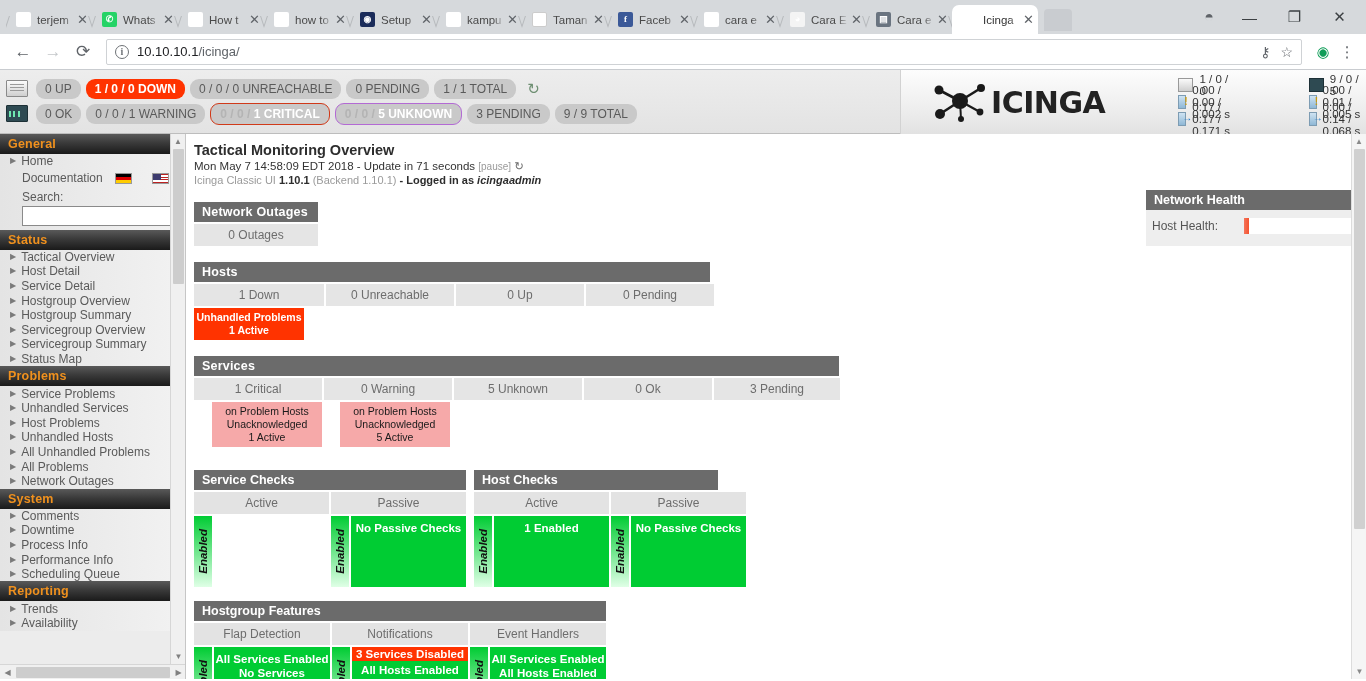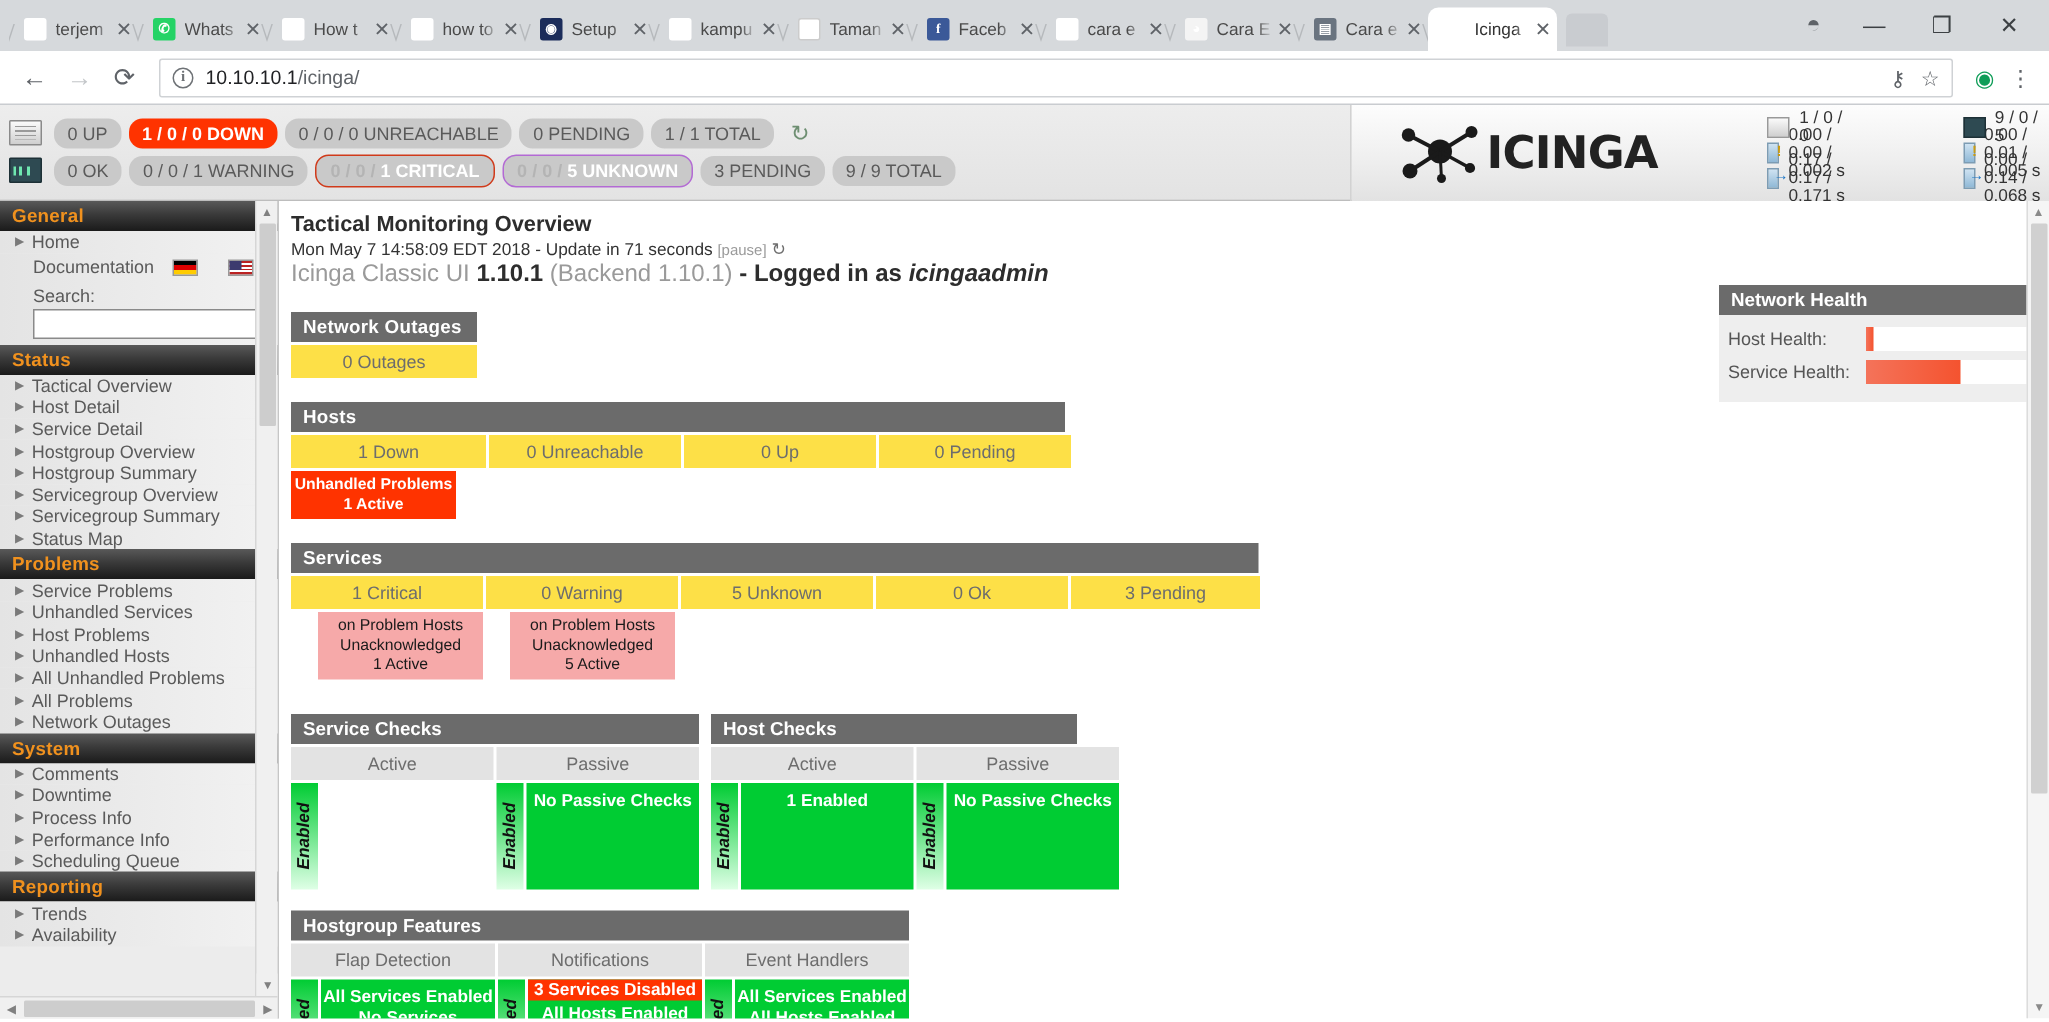--- a/index.html
+++ b/index.html
@@ -221,32 +221,32 @@
   .side-hscroll .thumb { height: 11px; background: #cdcdcd; flex: 1; margin: 0 1px; border-radius: 1px;}
 
   
   .content {
     flex: 1; position: relative; background: #fff;
     padding: 8px 0 0 8px; overflow: hidden;
   }
   .pg-title { font-size: 14.5px; font-weight: bold; color: #2d2d2d; }
   .pg-sub { font-size: 11.5px; color: #333; margin-top: 1px; }
   .pg-sub .pause { color: #9a9a9a; font-size: 10px; }
-  .pg-sub2 { font-size: 16px; color: #9a9a9a; margin-top: 1px; }
+  .pg-sub2 { font-size: 11px; color: #9a9a9a; margin-top: 1px; }
   .pg-sub2 b { color: #2d2d2d; }
   .pg-sub2 .li { color: #2d2d2d; font-weight: bold;}
   .pg-sub2 i { color: #2d2d2d; font-style: italic; font-weight: bold;}
 
   .sec-head {
     background: #6b6b6b; color: #fff; font-weight: bold; font-size: 12.5px;
     padding: 3px 8px; margin-top: 16px; letter-spacing: 0.2px;
   }
   .cellrow { display: flex; gap: 2px; margin-top: 2px; }
   .cell {
-    background: #fde047; color: #6d6d6d; font-size: 12px;
+    background: #e5e5e5; color: #6d6d6d; font-size: 12px;
     text-align: center; padding: 4px 0;
   }
   .blk { margin-top: 2px; display: flex; gap: 2px; align-items: flex-start;}
   .prob-red {
     background: #ff3300; color: #fff; font-weight: bold; font-size: 10.5px;
     text-align: center; padding: 3px 0; line-height: 13px;
   }
   .prob-pink {
     background: #f6a9a9; color: #1a1a1a; font-size: 10.5px;
     text-align: center; padding: 3px 0; line-height: 13px;
@@ -756,26 +756,20 @@
 
       <div class="nethealth">
         <div class="nh-head">Network Health</div>
         <div class="nh-body" id="network-health-rows">
             <div class="nh-row">
               <div class="nh-lbl">Host Health:</div>
               <div class="nh-bar-outer">
                 <div class="nh-bar" style="width: 5%;"></div>
               </div>
             </div>
-            <div class="nh-row">
-              <div class="nh-lbl">Service Health:</div>
-              <div class="nh-bar-outer">
-                <div class="nh-bar" style="width: 58%;"></div>
-              </div>
-            </div>
           </div>
       </div>
 
       <div class="main-vscroll">
         <div class="up">▲</div>
         <div class="thumb"></div>
         <div class="dn">▼</div>
       </div>
     </div>
   </div>

